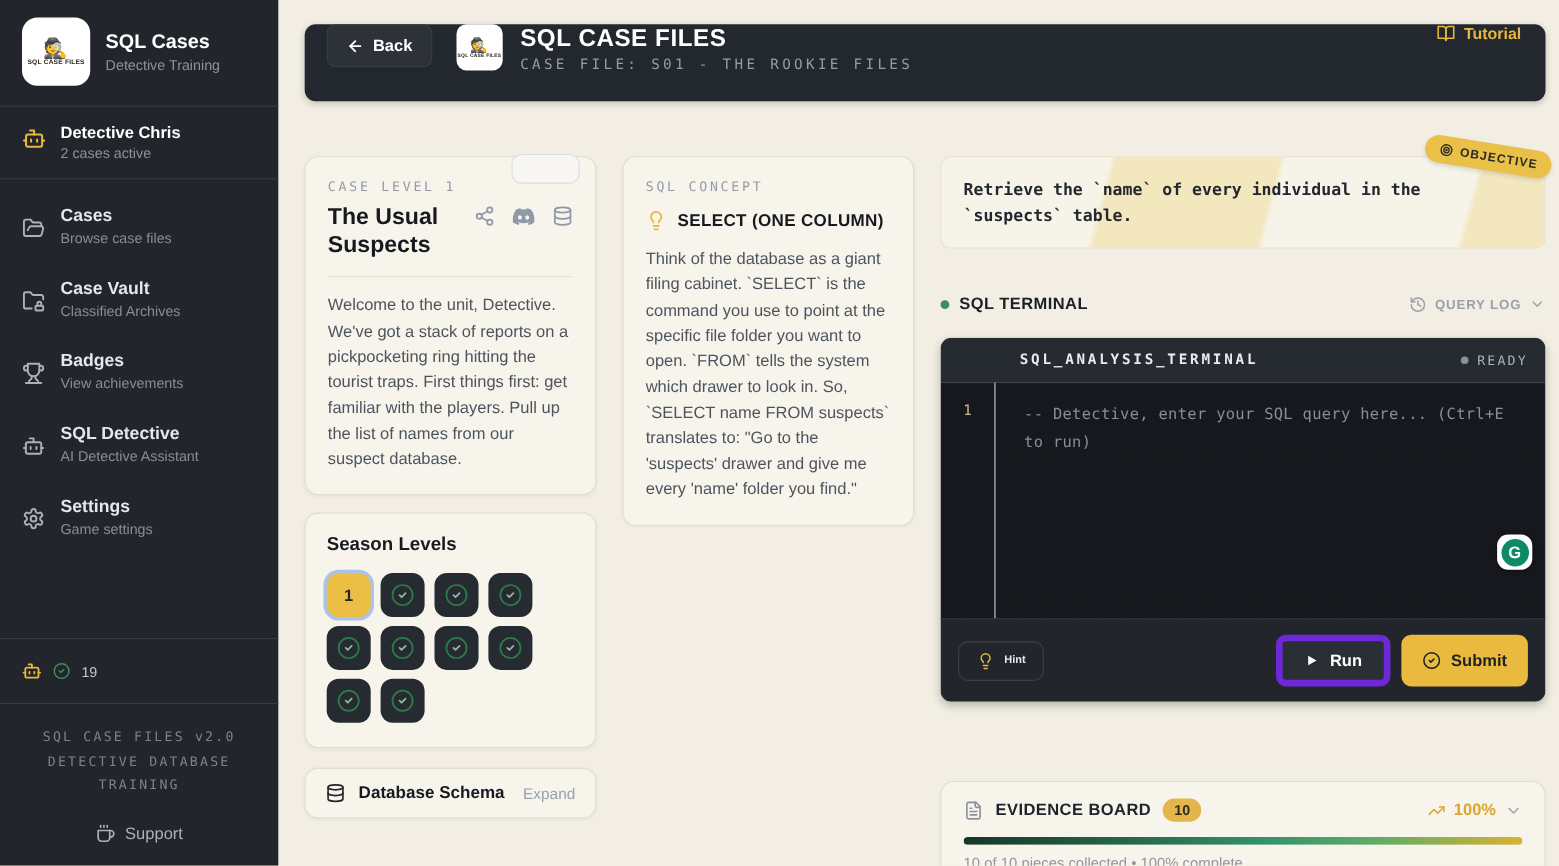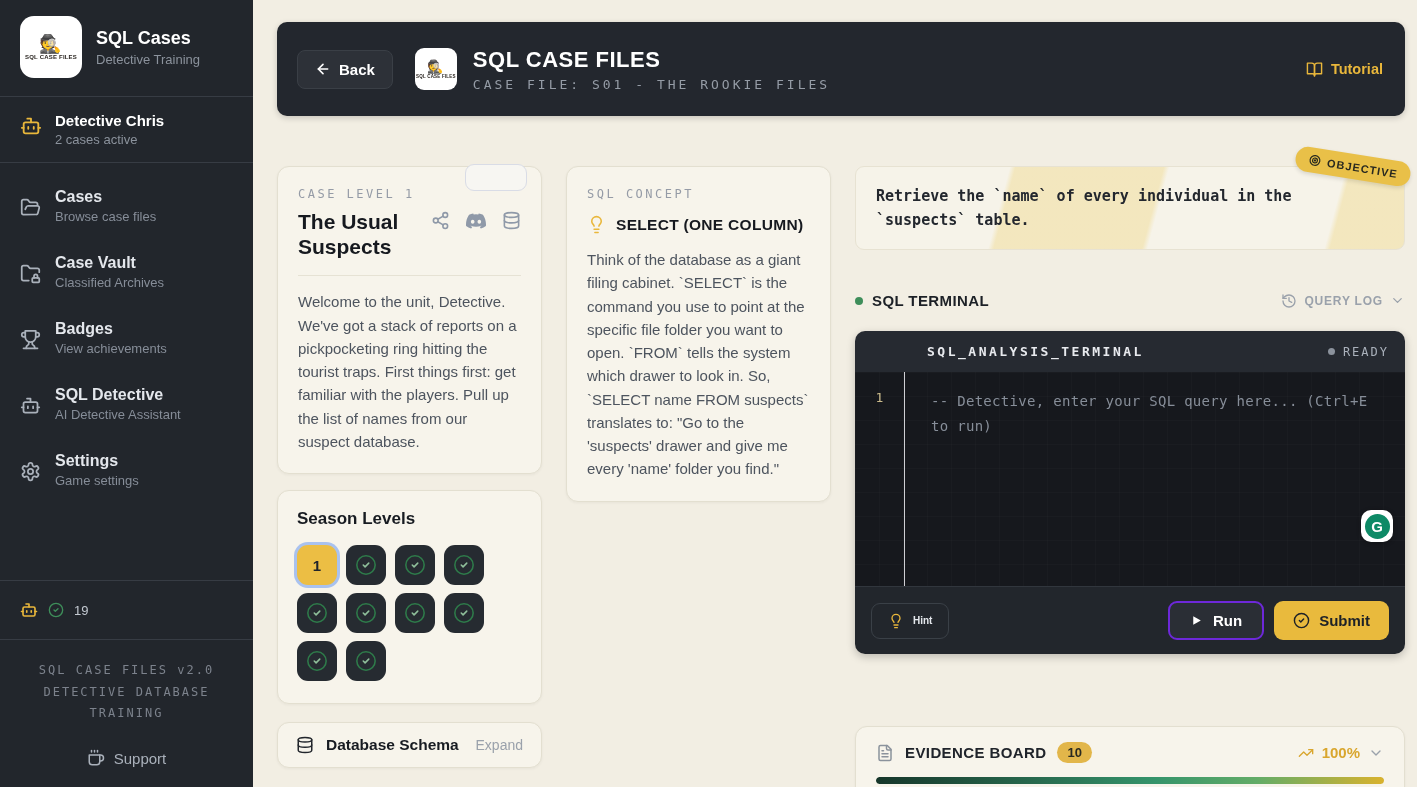--- a/index.html
+++ b/index.html
@@ -28,21 +28,21 @@
   .sb-item .sub { font-size:13px; color:#868D98; margin-top:3px; }
   .sb-spacer { flex:1; }
   .sb-stats { border-top:1px solid #373C44; border-bottom:1px solid #373C44; padding:20px 20px; display:flex; align-items:center; gap:10px; }
   .sb-stats .cnt { font-size:13px; color:#C3C9D1; }
   .sb-version { padding:20px 10px 8px 10px; text-align:center; }
   .sb-version div { font-size:12px; color:#7C828C; letter-spacing:2px; line-height:1.8; }
   .sb-support { padding:16px 0 20px 0; display:flex; align-items:center; justify-content:center; gap:9px; color:#AAB1BB; font-size:15px; cursor:pointer; }
 
   
   .main { flex:1; padding:22px 12px 0 24px; }
-  .topbar { background:#23272E; border-radius:10px; height:94px; display:flex; align-items:center; padding:0 22px 0 20px; box-shadow:0 2px 6px rgba(0,0,0,.18); }
+  .topbar { background:#23272E; border-radius:10px; height:70px; display:flex; align-items:flex-start; padding:0 22px 0 20px; box-shadow:0 2px 6px rgba(0,0,0,.18); }
   .back-btn { background:#2D3138; border:1px solid #3A3F46; border-radius:8px; color:#FFFFFF; font-size:15px; font-weight:bold; padding:10px 17px; display:flex; align-items:center; gap:8px; cursor:pointer; }
   .tb-logo { margin-left:22px; }
   .tb-titles { margin-left:16px; }
   .tb-title { color:#FFFFFF; font-size:22px; font-weight:bold; letter-spacing:.5px; }
   .tb-sub { color:#959CA6; font-size:13px; letter-spacing:3px; margin-top:4px; }
   .tb-right { margin-left:auto; display:flex; align-items:center; gap:8px; color:#E9B73B; font-size:14.5px; font-weight:bold; cursor:pointer; }
 
   .content { display:flex; gap:24px; margin-top:50px; }
   .col1 { width:265px; min-width:265px; }
   .col2 { width:265px; min-width:265px; }
@@ -100,21 +100,21 @@
     background-image:linear-gradient(rgba(255,255,255,.015) 1px, transparent 1px), linear-gradient(90deg, rgba(255,255,255,.015) 1px, transparent 1px);
     background-size:24px 24px; }
   .gutter { width:50px; min-width:50px; border-right:1px solid rgba(240,240,244,.85); text-align:center; padding-top:18px; }
   .gutter .ln { font-size:13px; color:#CBBB8C; }
   .code-area { padding:17px 26px; font-size:14px; color:#878E99; line-height:1.75; letter-spacing:.3px; flex:1; cursor:text; }
   .grammarly { position:absolute; right:12px; bottom:44px; width:32px; height:32px; background:#FFFFFF; border-radius:10px; display:flex; align-items:center; justify-content:center; box-shadow:0 1px 4px rgba(0,0,0,.35); }
   .grammarly .gcircle { width:25px; height:25px; border-radius:50%; background:#0E8A66; color:#FFFFFF; font-size:15px; font-weight:bold; display:flex; align-items:center; justify-content:center; }
   .term-foot { background:#22262C; border-top:1px solid #31363D; padding:14px 16px; display:flex; align-items:center; }
   .hint-btn { background:transparent; border:1px solid #3A4047; border-radius:9px; padding:9px 16px; display:flex; align-items:center; gap:9px; color:#E4E7EC; font-size:10px; font-weight:bold; cursor:pointer; }
   .foot-right { margin-left:auto; display:flex; gap:10px; }
-  .run-btn { background:#2A2E35; border:2px solid #6d28d9; border-radius:9px; padding:9px 20px; display:flex; align-items:center; gap:10px; color:#FFFFFF; font-size:15px; font-weight:bold; cursor:pointer; }
+  .run-btn { background:#2A2E35; border:6px solid #6d28d9; border-radius:9px; padding:9px 20px; display:flex; align-items:center; gap:10px; color:#FFFFFF; font-size:15px; font-weight:bold; cursor:pointer; }
   .submit-btn { background:#E9BA3D; border:none; border-radius:9px; padding:9px 19px; display:flex; align-items:center; gap:9px; color:#1D2127; font-size:15px; font-weight:bold; cursor:pointer; }
 
   
   .evidence-card { margin-top:72px; padding:15px 20px 16px 20px; }
   .ev-head { display:flex; align-items:center; gap:11px; }
   .ev-title { font-size:15px; font-weight:bold; color:#20242B; letter-spacing:.4px; }
   .ev-badge { background:#E2B64A; color:#2A2A20; border-radius:13px; padding:3px 10px; font-size:13px; font-weight:bold; }
   .ev-right { margin-left:auto; display:flex; align-items:center; gap:8px; }
   .ev-pct { color:#D9A62E; font-size:15px; font-weight:bold; }
   .progress-track { margin-top:14px; height:7px; border-radius:4px; background:#E6E2D4; overflow:hidden; }

